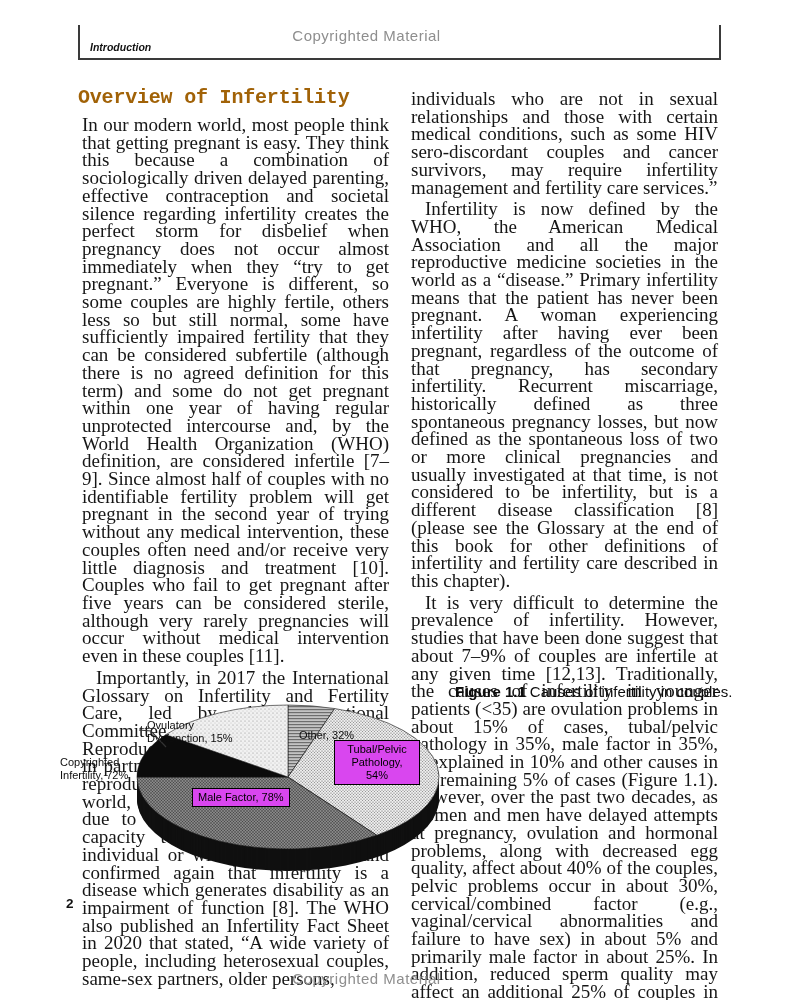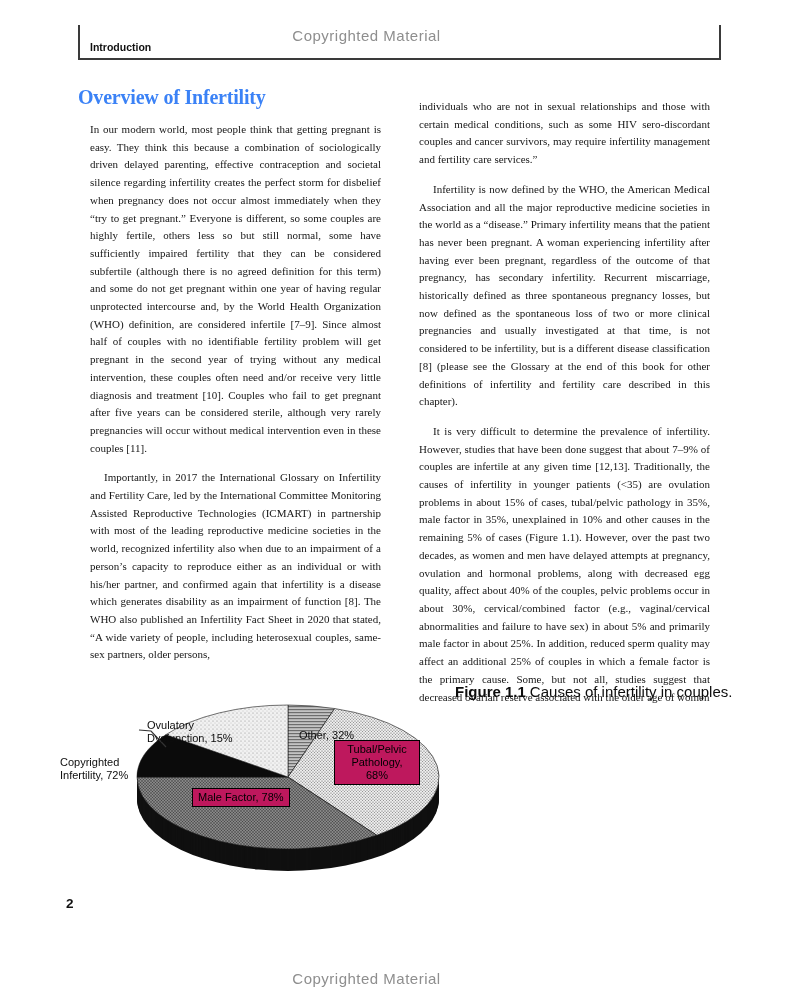--- a/index.html
+++ b/index.html
@@ -3,40 +3,40 @@
 <meta charset="utf-8">
 <style>
   html,body{margin:0;padding:0;background:#ffffff;}
   .page{position:relative;width:733px;height:1000px;background:#ffffff;overflow:hidden;
         font-family:"Liberation Serif",serif;color:#161616;}
 
   
   .top-watermark{position:absolute;top:27px;left:0;right:0;text-align:center;
                  font-family:"Liberation Sans",sans-serif;font-size:15px;color:#8e8e8e;letter-spacing:.5px;}
   .header-rule{position:absolute;left:78px;top:25px;width:639px;height:33px;
-               border-left:2px solid #3a3a3a;border-right:2px solid #3a3a3a;border-bottom:2px solid #3a3a3a;}
+               border-left:2px solid #3a3a3a;border-right:2px solid #3a3a3a;border-bottom:2px solid #3a3a3a;font-style:italic;}
   .running-head{position:absolute;left:10px;bottom:5px;font-family:"Liberation Sans",sans-serif;
                 font-weight:bold;font-size:10.5px;color:#111;}
 
   
   .col{position:absolute;top:86px;width:315px;}
   .col-left{left:78px;}
   .col-right{left:407px;}
-  h1.section-title{font-family:Liberation Serif, serif;font-weight:bold;font-size:20px;
-                   letter-spacing:-0.2px;margin:0 0 7px 0;color:#3b82f6;}
-  .col p{margin:12px;font-size:11px;line-height:17.7px;text-align:justify;hyphens:auto;-webkit-hyphens:auto;}
+  h1.section-title{font-family:Liberation Mono, monospace;font-weight:bold;font-size:20px;
+                   letter-spacing:-0.2px;margin:0 0 7px 0;color:#a16207;}
+  .col p{margin:4px;font-size:19px;line-height:17.7px;text-align:justify;hyphens:auto;-webkit-hyphens:auto;}
   .col p.indent{text-indent:14px;}
 
   
   .figure-area{position:absolute;left:0;top:660px;width:800px;height:260px;}
   .figure-area svg{position:absolute;left:0;top:0;}
   .chart-label{position:absolute;font-family:"Liberation Sans",sans-serif;font-size:11px;
                line-height:13px;color:#0d0d0d;text-align:left;margin-top:36px;}
   .chart-box{position:absolute;font-family:"Liberation Sans",sans-serif;font-size:11px;line-height:13px;
-             color:#000;background:#be185d;border:1px solid #000;text-align:center;padding:2px 5px;}
+             color:#000;background:#d946ef;border:1px solid #000;text-align:center;padding:2px 5px;}
   .figure-caption{position:absolute;left:455px;top:23px;font-family:Liberation Sans, sans-serif;
                   font-size:15px;color:#0d0d0d;}
   .figure-caption b{margin-right:4px;}
 
   
   .page-number{position:absolute;left:66px;top:896px;font-family:"Liberation Sans",sans-serif;
                font-weight:bold;font-size:13.5px;color:#111;}
   .bottom-watermark{position:absolute;top:970px;left:0;right:0;text-align:center;
                     font-family:"Liberation Sans",sans-serif;font-size:15px;color:#8e8e8e;letter-spacing:.5px;}
 </style>
@@ -123,21 +123,21 @@
 
     <div class="chart-label" style="left:299px;top:33px;">Other, 32%</div>
 
     <div class="chart-label" style="left:60px;top:60px;width:95px;">
       <div>Copyrighted</div>
       <div>Infertility, 72%</div>
     </div>
 
     <div class="chart-box" style="left:334px;top:80px;width:74px;">
       <div>Tubal/Pelvic</div>
-      <div>Pathology, 68%</div>
+      <div>Pathology, 54%</div>
     </div>
 
     <div class="chart-box" style="left:192px;top:128px;">Male Factor, 78%</div>
 
     <div class="figure-caption">
       <b>Figure 1.1</b><span>Causes of infertility in couples.</span>
     </div>
   </div>
 
   <div class="page-number">2</div>

